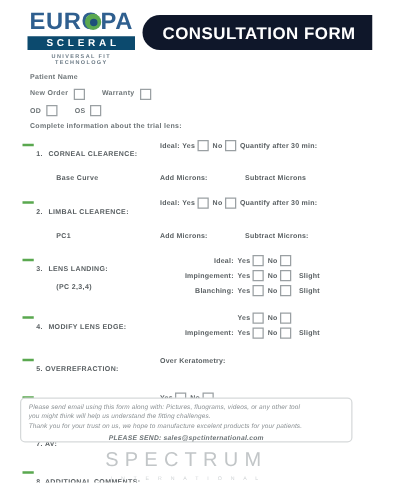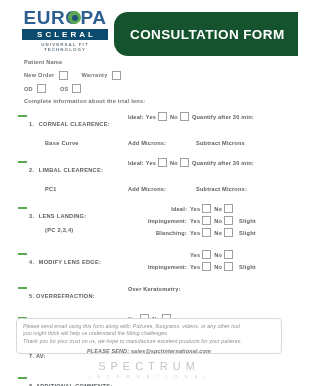--- a/index.html
+++ b/index.html
@@ -31,22 +31,22 @@
   .logo-bar {
     background: #0c4a6e; color: #ffffff; font-size: 8px; font-weight: 700;
     letter-spacing: 3px; text-align: center; padding: 1px 0 1px 3px;
     margin-top: 1px;
   }
   .logo-tag {
     font-size: 4.4px; letter-spacing: 1.1px; color: #6b7a85;
     text-align: center; margin-top: 2px; font-weight: 700;
   }
   .banner {
-    position: absolute; left: 114px; top: 12px; right: 0; height: 44px;
-    background: #14532d; border-radius: 14px 0 0 14px;
+    position: absolute; left: 114px; top: 12px; right: 0; height: 28px;
+    background: #0f172a; border-radius: 14px 0 0 14px;
     display: flex; align-items: center; padding-left: 16px;
   }
   .banner-text {
     color: #ffffff; font-size: 13.5px; font-weight: 700; letter-spacing: 0.4px;
   }
 
   
   .patient { position: absolute; left: 24px; top: 57px; width: 250px; color: #6d7477; }
   .p-row { display: flex; align-items: center; font-size: 5.6px; font-weight: 700;
            letter-spacing: 0.25px; margin-bottom: 4.5px; height: 9px; }
@@ -91,21 +91,21 @@
     padding: 4px 6px; background: #fff;
   }
   .fn-line { font-size: 5.2px; font-style: italic; color: #8b9194;
              line-height: 7.4px; letter-spacing: 0.1px; }
   .fn-send { font-size: 5.4px; font-style: italic; font-weight: 700;
              color: #6d7477; text-align: center; margin-top: 2.5px;
              letter-spacing: 0.2px; }
 
   
   .botlogo { position: absolute; left: 0; top: 360px; width: 298px; text-align: center; }
-  .bl-word { font-size: 11px; letter-spacing: 5px; color: #c2c6c8; font-weight: 400; }
+  .bl-word { font-size: 16px; letter-spacing: 5px; color: #c2c6c8; font-weight: 400; }
   .bl-sub { font-size: 4.2px; letter-spacing: 3px; color: #d0d4d6; margin-top: 2px; }
 </style>
 </head>
 <body>
 
 <div class="page">
 
   <div class="header">
     <div class="logo">
       <div class="logo-word">EUROPA</div>

